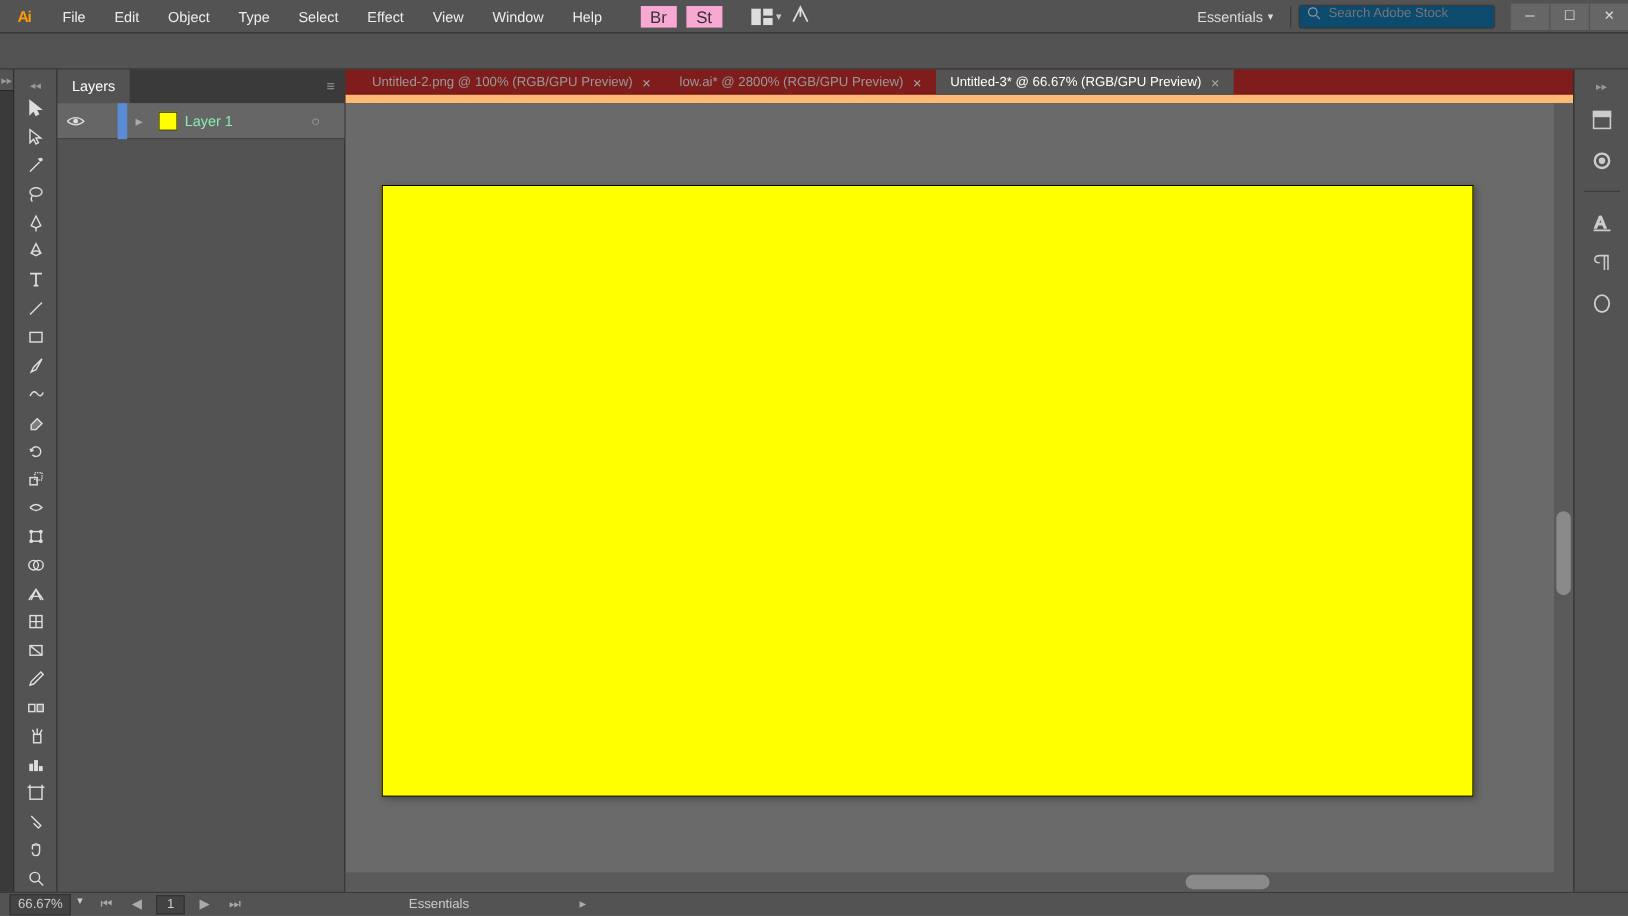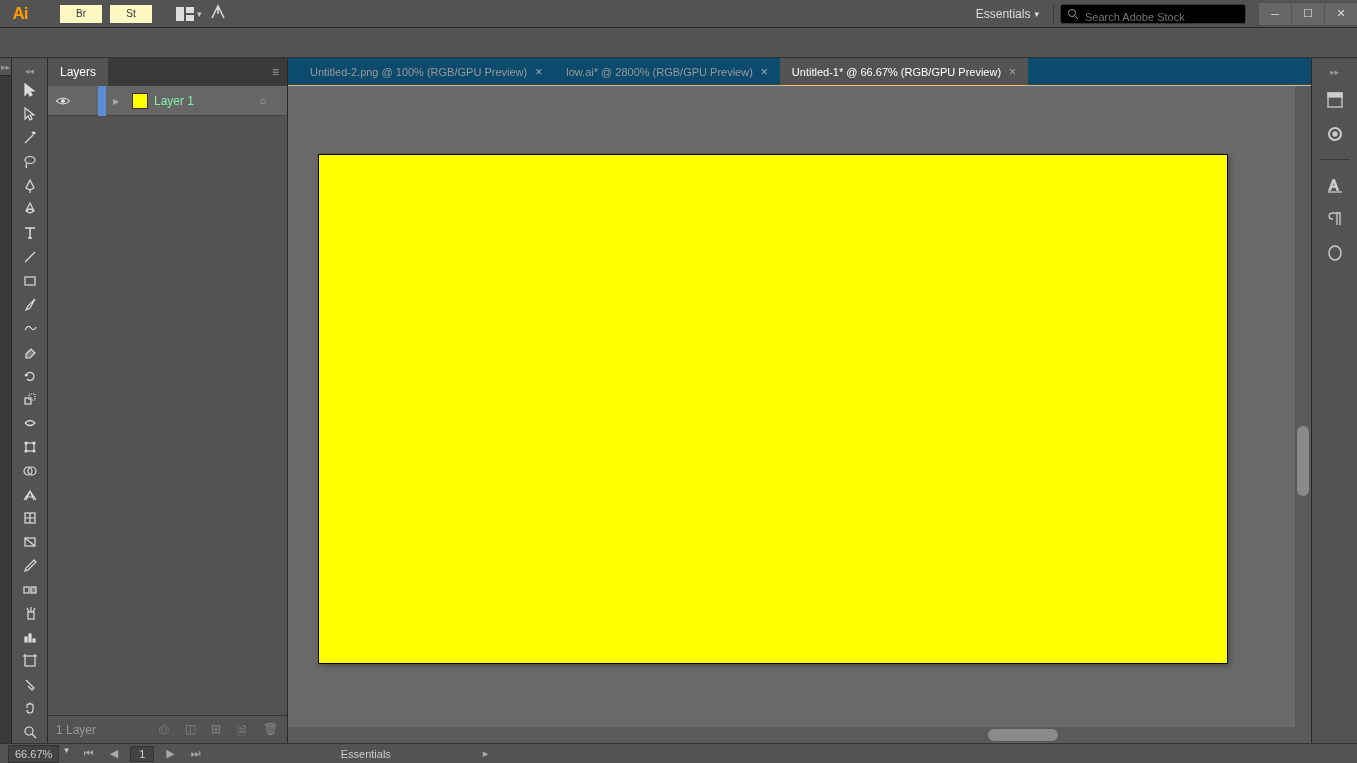--- a/index.html
+++ b/index.html
@@ -1,25 +1,25 @@
 <!DOCTYPE html>
 <html><head>
 <meta charset="utf-8">
 <style>
 *{margin:0;padding:0;box-sizing:border-box;font-family:"Segoe UI",Tahoma,sans-serif;user-select:none}
 body{width:1357px;height:763px;background:#535353;overflow:hidden;color:#ddd;font-size:12px}
 .menubar{height:28px;background:#535353;display:flex;align-items:center;border-bottom:1px solid #2a2a2a}
-.app-logo{width:40px;height:28px;display:flex;align-items:center;justify-content:center;color:#ff9a00;font-weight:bold;font-size:17px;letter-spacing:-1px}
+.app-logo{width:40px;height:28px;display:flex;align-items:center;justify-content:center;color:#ff9a00;font-weight:bold;font-size:13px;letter-spacing:-1px}
 .menu-items{display:flex;gap:0}
 .menu-item{padding:6px 12px;cursor:pointer;color:#eee}
 .menu-spacer{flex:1}
 .menu-icons{display:flex;gap:8px;align-items:center;padding-right:12px}
-.menu-icon-box{width:42px;height:18px;background:#fef9c3;display:flex;align-items:center;justify-content:center;font-size:10px;color:#333}
+.menu-icon-box{width:30px;height:18px;background:#f9a8d4;display:flex;align-items:center;justify-content:center;font-size:14px;color:#333}
 .workspace-switch{padding:4px 8px;cursor:pointer;color:#ddd;display:flex;align-items:center;gap:4px}
-.search-box{width:186px;height:20px;background:#000000;border:1px solid #3a3a3a;border-radius:3px;display:flex;align-items:flex-end;padding:0 6px;gap:6px}
+.search-box{width:164px;height:20px;background:#0c4a6e;border:1px solid #3a3a3a;border-radius:3px;display:flex;align-items:flex-start;padding:0 6px;gap:6px}
 .search-box input{background:transparent;border:none;color:#999;outline:none;font-size:11px;width:100%}
 .win-controls{display:flex;gap:0}
 .win-btn{width:32px;height:22px;display:flex;align-items:center;justify-content:center;background:#666;cursor:pointer;font-size:11px;color:#ddd;margin-left:1px}
 .control-bar{height:30px;background:#535353;border-bottom:1px solid #333}
 .main-area{display:flex;height:calc(100% - 58px - 20px)}
 .tool-strip{width:12px;background:#3a3a3a;border-right:1px solid #282828;display:flex;flex-direction:column}
 .tool-strip-tab{height:18px;background:#535353;border-bottom:1px solid #282828;display:flex;align-items:center;justify-content:center;font-size:9px;color:#999}
 .toolbox{width:36px;background:#535353;border-right:1px solid #282828;display:flex;flex-direction:column;align-items:center;padding-top:6px;gap:2px}
 .tool-collapse{height:15px;width:100%;display:flex;justify-content:center;align-items:center;font-size:9px;color:#999;cursor:pointer}
 .tool{width:28px;height:24px;display:flex;align-items:center;justify-content:center;cursor:pointer;color:#ddd;border-radius:2px}
@@ -32,21 +32,21 @@
 .layer-vis{width:30px;display:flex;justify-content:center;align-items:center}
 .layer-lock{width:20px}
 .layer-color{width:8px;height:30px;background:#5a8dd6}
 .layer-swatch{width:16px;height:16px;background:#ffff00;border:1px solid #333;margin:0 6px}
 .layer-name{flex:1;color:#86efac}
 .layer-target{width:24px;display:flex;justify-content:center;align-items:center;color:#aaa}
 .layer-footer{height:28px;border-top:1px solid #333;display:flex;align-items:center;padding:0 8px;gap:10px;margin-top:auto;color:#999}
 .layer-footer-spacer{flex:1}
 .layer-footer-icon{width:16px;height:16px;cursor:pointer;opacity:0.7}
 .doc-area{flex:1;display:flex;flex-direction:column;background:#434343}
-.doc-tabs{height:28px;background:#0c4a6e;display:flex;align-items:flex-start;padding-left:10px;border-bottom:1px solid #fdba74}
+.doc-tabs{height:28px;background:#7f1d1d;display:flex;align-items:flex-start;padding-left:10px;border-bottom:7px solid #fdba74}
 .doc-tab{padding:0 12px;height:100%;display:flex;align-items:center;gap:8px;cursor:pointer;color:#999;font-size:11px}
 .doc-tab.active{background:#535353;color:#fff}
 .doc-tab .close{font-size:12px;color:#aaa}
 .canvas-viewport{flex:1;background:#6a6a6a;position:relative;overflow:hidden}
 .artboard{position:absolute;left:30px;top:68px;width:910px;height:510px;background:#ffff00;border:1px solid #000;box-shadow:2px 2px 6px rgba(0,0,0,0.3)}
 .scroll-v{position:absolute;right:0;top:0;width:16px;height:100%;background:#5a5a5a}
 .scroll-thumb-v{position:absolute;right:2px;top:340px;width:12px;height:70px;background:#8a8a8a;border-radius:6px}
 .scroll-h{position:absolute;left:0;bottom:0;right:16px;height:16px;background:#5a5a5a;display:flex;align-items:center}
 .scroll-thumb-h{position:absolute;left:700px;bottom:2px;width:70px;height:12px;background:#8a8a8a;border-radius:6px}
 .status-bar{height:20px;background:#535353;display:flex;align-items:center;padding:0 8px;gap:8px;border-top:1px solid #333;font-size:11px;color:#ccc}
@@ -58,20 +58,31 @@
 .right-collapse{height:15px;width:100%;display:flex;justify-content:center;align-items:center;font-size:9px;color:#999}
 .dock-icon{width:30px;height:26px;display:flex;align-items:center;justify-content:center;cursor:pointer;color:#ccc}
 .dock-icon svg{width:18px;height:18px;stroke:#ccc;fill:none;stroke-width:1.3}
 .eye-icon{width:16px;height:12px}
 </style>
 </head>
 <body>
 
 <div class="menubar">
   <div class="app-logo">Ai</div>
+  <div class="menu-items">
+    <div class="menu-item">File</div>
+    <div class="menu-item">Edit</div>
+    <div class="menu-item">Object</div>
+    <div class="menu-item">Type</div>
+    <div class="menu-item">Select</div>
+    <div class="menu-item">Effect</div>
+    <div class="menu-item">View</div>
+    <div class="menu-item">Window</div>
+    <div class="menu-item">Help</div>
+  </div>
   <div style="width:20px"></div>
   <div class="menu-icons">
     <div class="menu-icon-box">Br</div>
     <div class="menu-icon-box">St</div>
     <div style="width:8px"></div>
     <div style="display:flex;align-items:center;gap:3px;cursor:pointer">
       <svg width="18" height="14" viewBox="0 0 18 14">
           <rect x="0" y="0" width="8" height="14" fill="#ddd"></rect>
           <rect x="10" y="0" width="8" height="6" fill="#ddd"></rect>
           <rect x="10" y="8" width="8" height="6" fill="#ddd"></rect>
@@ -290,43 +301,34 @@
           </svg>
       </div>
       <div class="layer-lock"></div>
       <div class="layer-color"></div>
       <div style="width:20px;display:flex;align-items:center;justify-content:center;color:#aaa">▸</div>
       <div class="layer-swatch"></div>
       <div class="layer-name">Layer 1</div>
       <div class="layer-target">○</div>
       <div style="width:12px"></div>
     </div>
-    <div class="layer-footer">
-      <span>1 Layer</span>
-      <div class="layer-footer-spacer"></div>
-      <span class="layer-footer-icon">⎙</span>
-      <span class="layer-footer-icon">◫</span>
-      <span class="layer-footer-icon">⊞</span>
-      <span class="layer-footer-icon">🗎</span>
-      <span class="layer-footer-icon">🗑</span>
-    </div>
   </div>
 
   <div class="doc-area">
     <div class="doc-tabs">
       <div class="doc-tab">
         <span>Untitled-2.png @ 100% (RGB/GPU Preview)</span>
         <span class="close">×</span>
       </div>
       <div class="doc-tab">
         <span>low.ai* @ 2800% (RGB/GPU Preview)</span>
         <span class="close">×</span>
       </div>
       <div class="doc-tab active">
-        <span>Untitled-1* @ 66.67% (RGB/GPU Preview)</span>
+        <span>Untitled-3* @ 66.67% (RGB/GPU Preview)</span>
         <span class="close">×</span>
       </div>
     </div>
     <div class="canvas-viewport">
       <div class="artboard"></div>
       <div class="scroll-v">
         <div class="scroll-thumb-v"></div>
       </div>
       <div class="scroll-h">
         <div class="scroll-thumb-h"></div>

